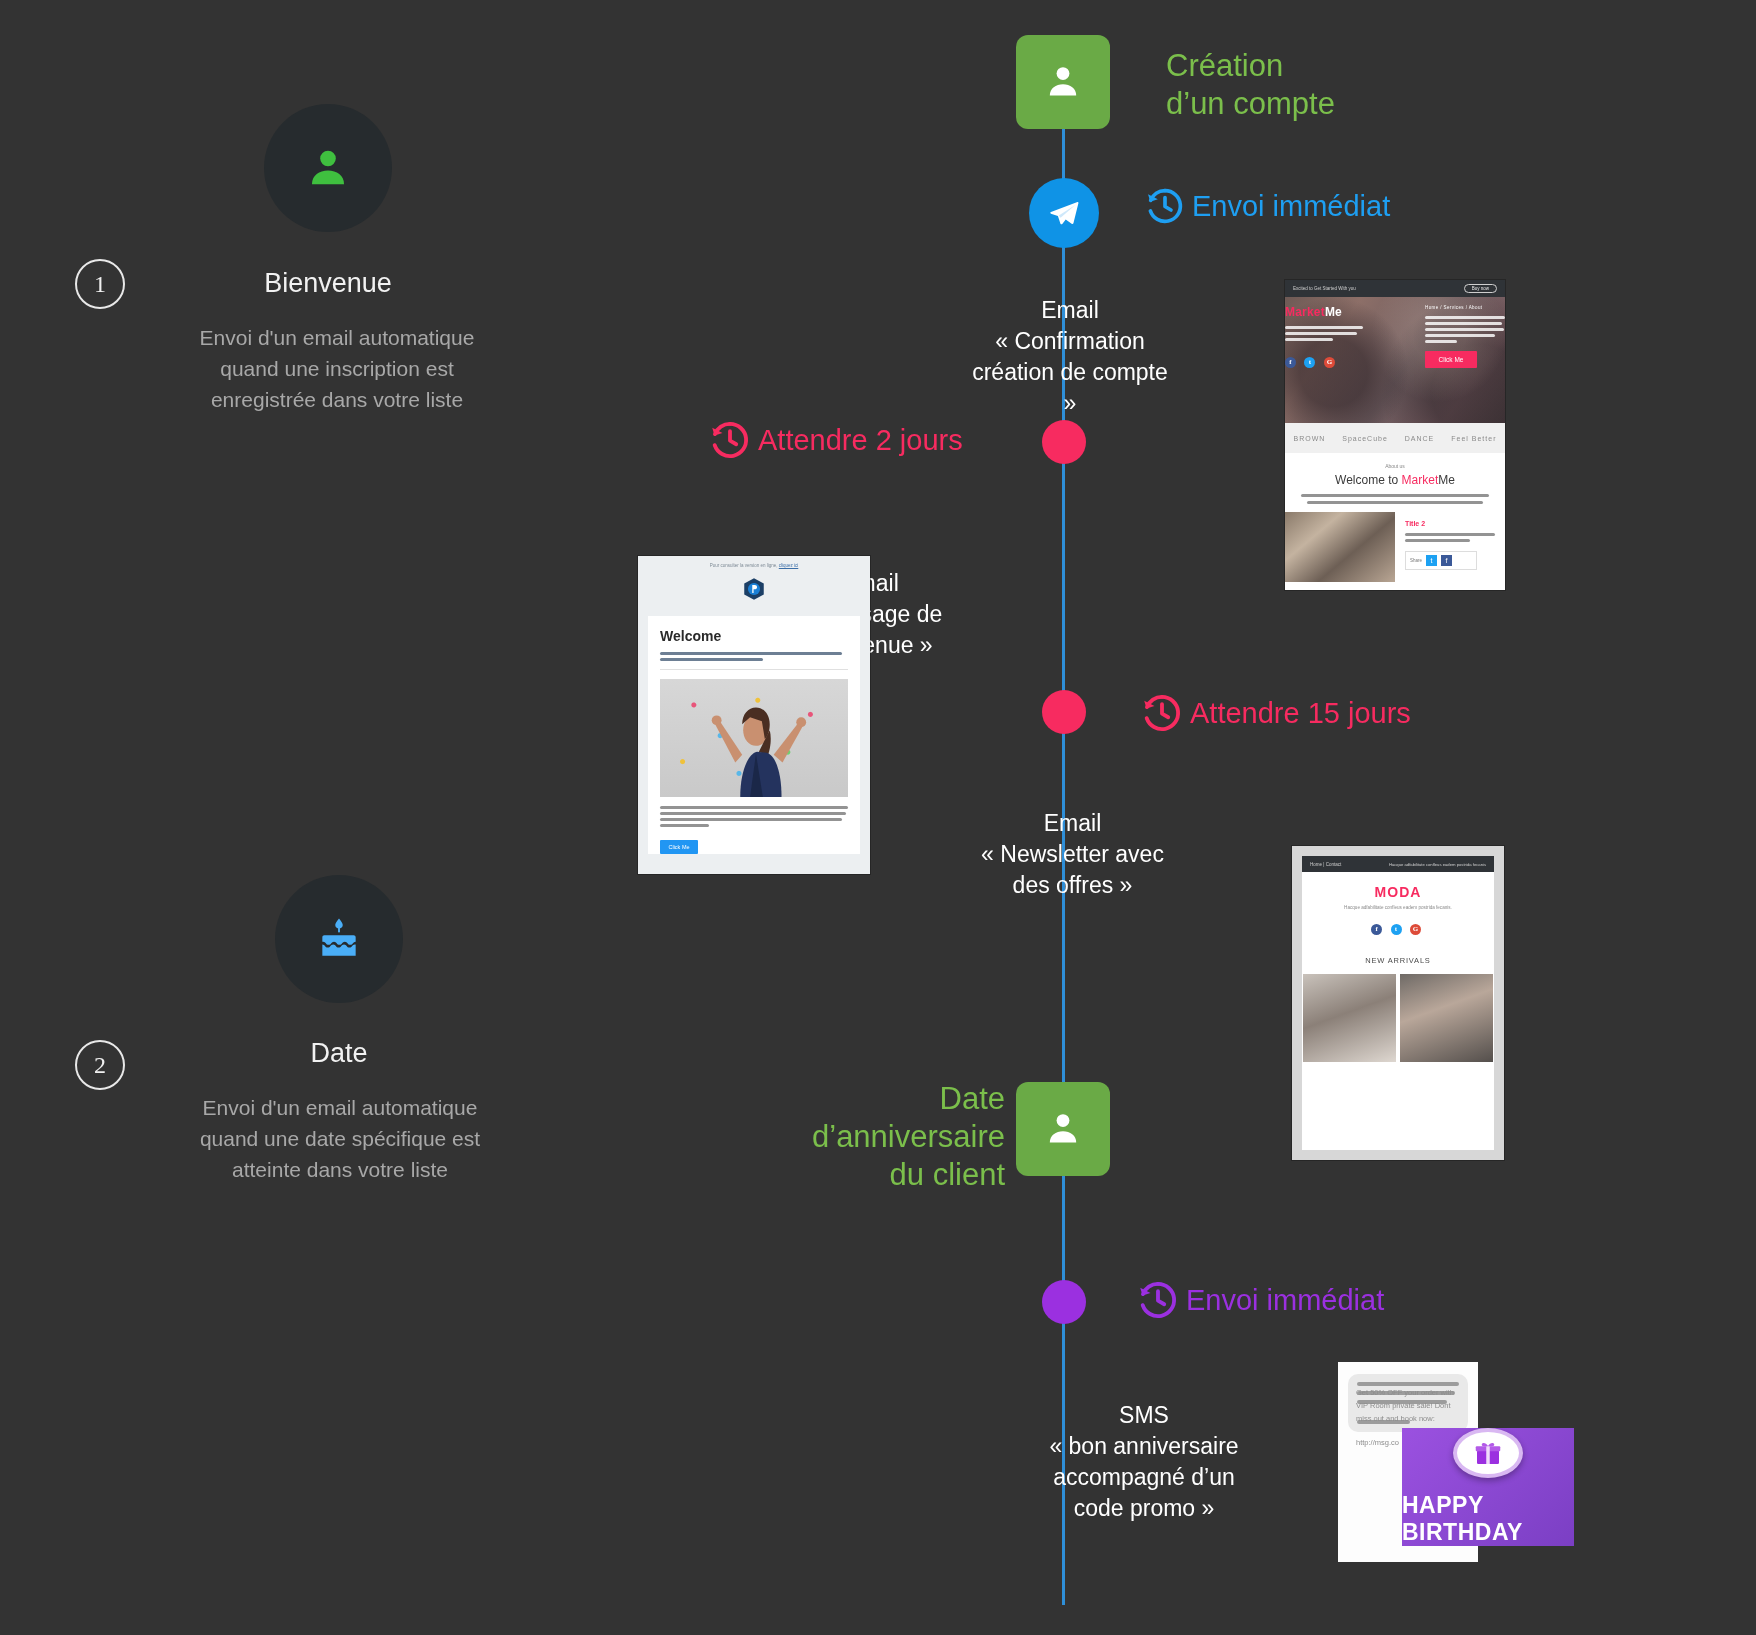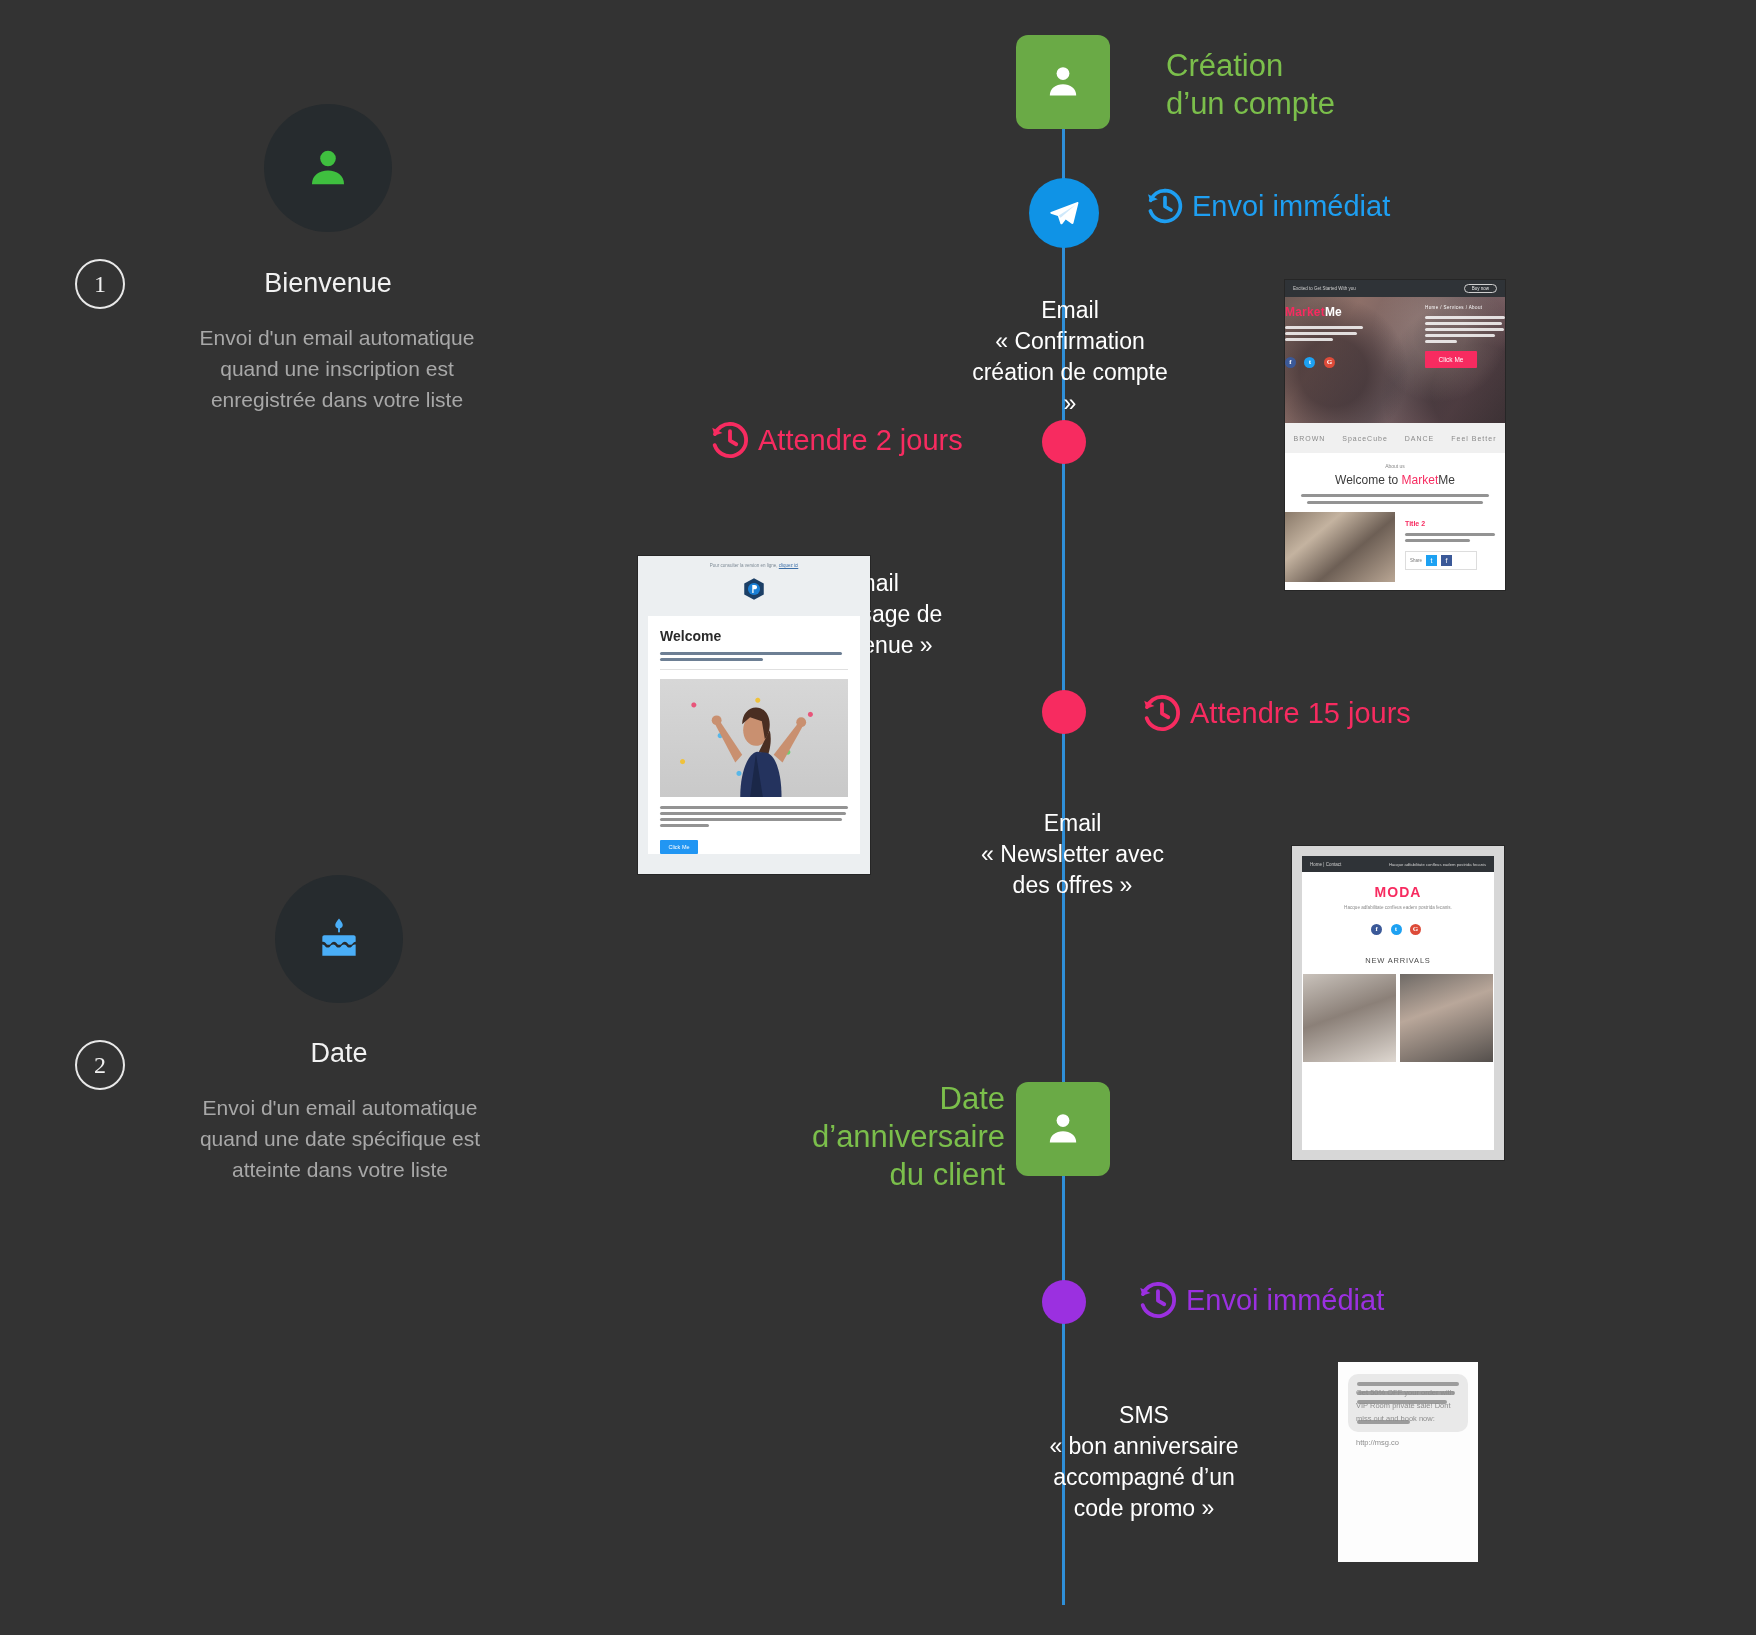--- a/index.html
+++ b/index.html
@@ -517,14 +517,26 @@
       <div class="sms-line" style="width:52%;margin-bottom:0;"></div>
     </div>
     <div style="position:absolute;left:18px;top:24px;width:108px;font-size:7.5px;color:#8d8d8d;line-height:13px;">
       <div>Get 50% OFF your order with</div>
       <div>VIP Room private sale! Dont</div>
       <div>miss out and book now:</div>
       <div style="margin-top:11px;">http://msg.co</div>
     </div>
   </div>
 
+  <div class="bday-card" style="left:1402px;top:1428px;width:172px;height:118px;">
+    <div class="bday-badge">
+      <svg width="30" height="30" viewBox="0 0 24 24">
+        <rect x="3.2" y="9.8" width="17.6" height="11" rx="1" fill="#9b30e0"></rect>
+        <rect x="2.2" y="6.6" width="19.6" height="4" rx=".8" fill="#b35ae8"></rect>
+        <rect x="10.6" y="6.6" width="2.8" height="14.2" fill="#f0dcfa"></rect>
+        <path d="M12 6.4C10.5 3.6 7 3.4 7 5.4c0 1.4 2.3 1.6 5 1z" fill="#b35ae8"></path>
+        <path d="M12 6.4C13.5 3.6 17 3.4 17 5.4c0 1.4-2.3 1.6-5 1z" fill="#b35ae8"></path>
+      </svg>
+    </div>
+    <div class="bday-text">HAPPY BIRTHDAY</div>
+  </div>
 
 </div>
 
 </body></html>

